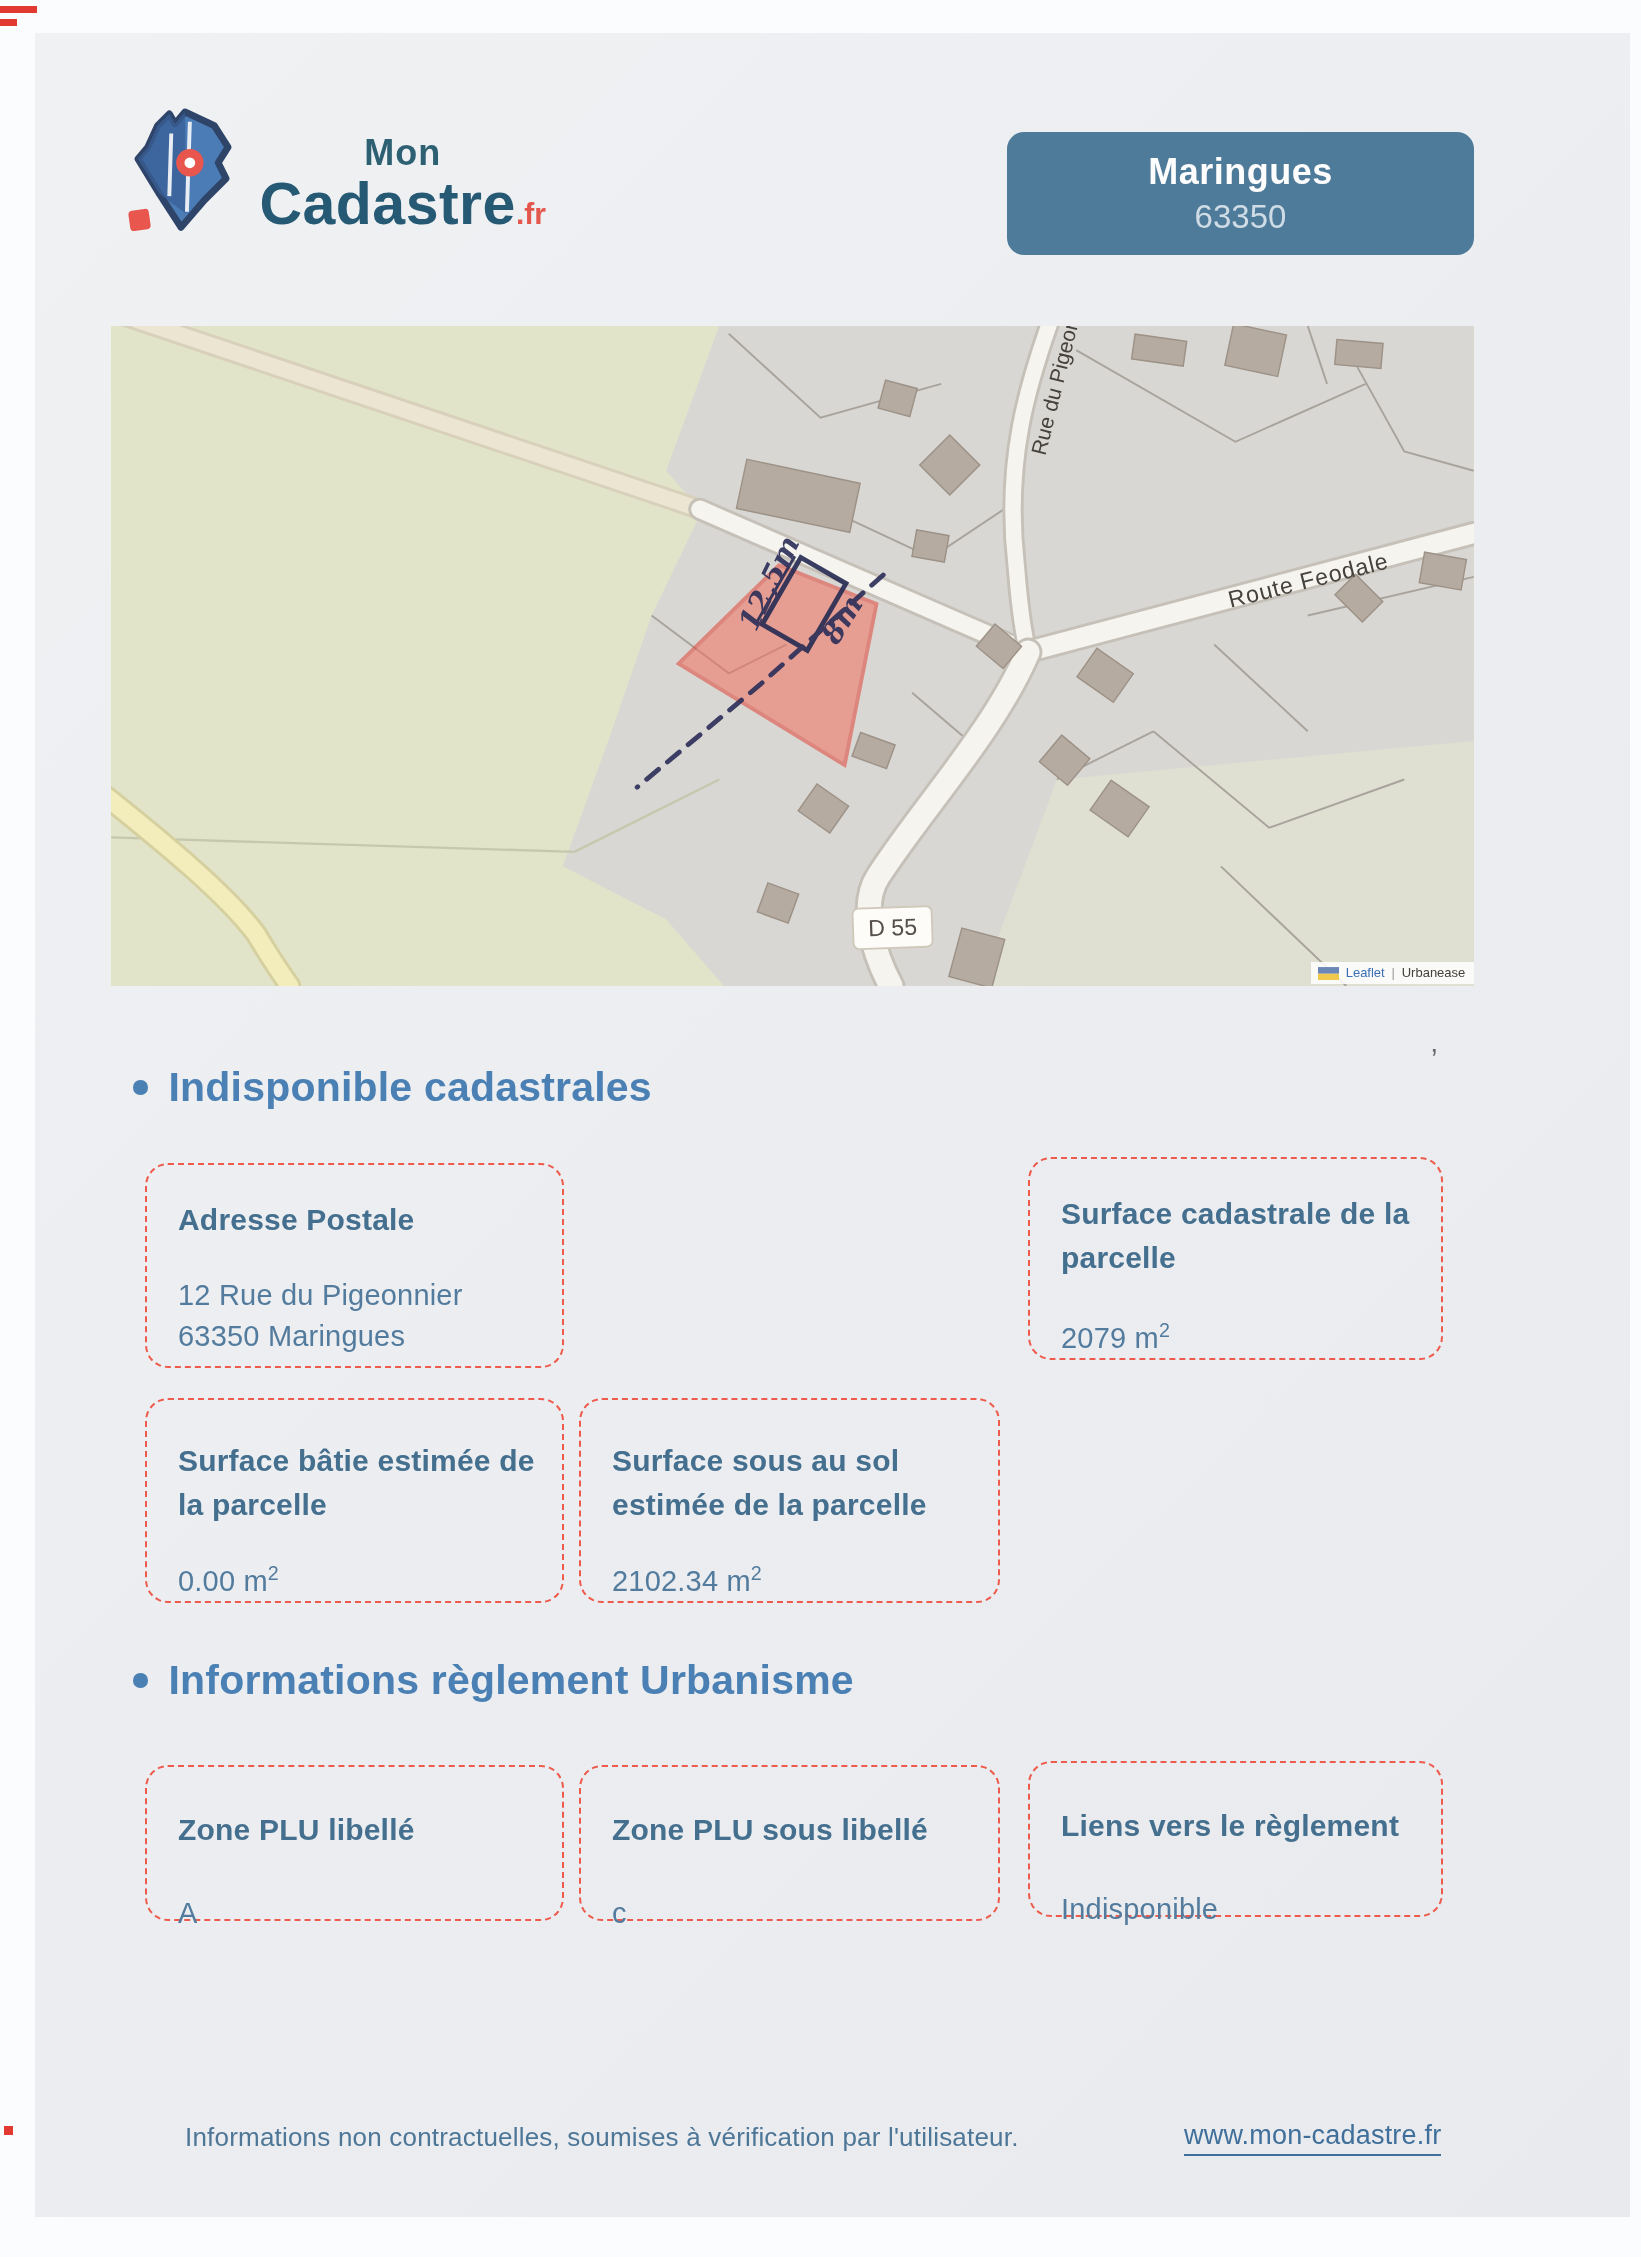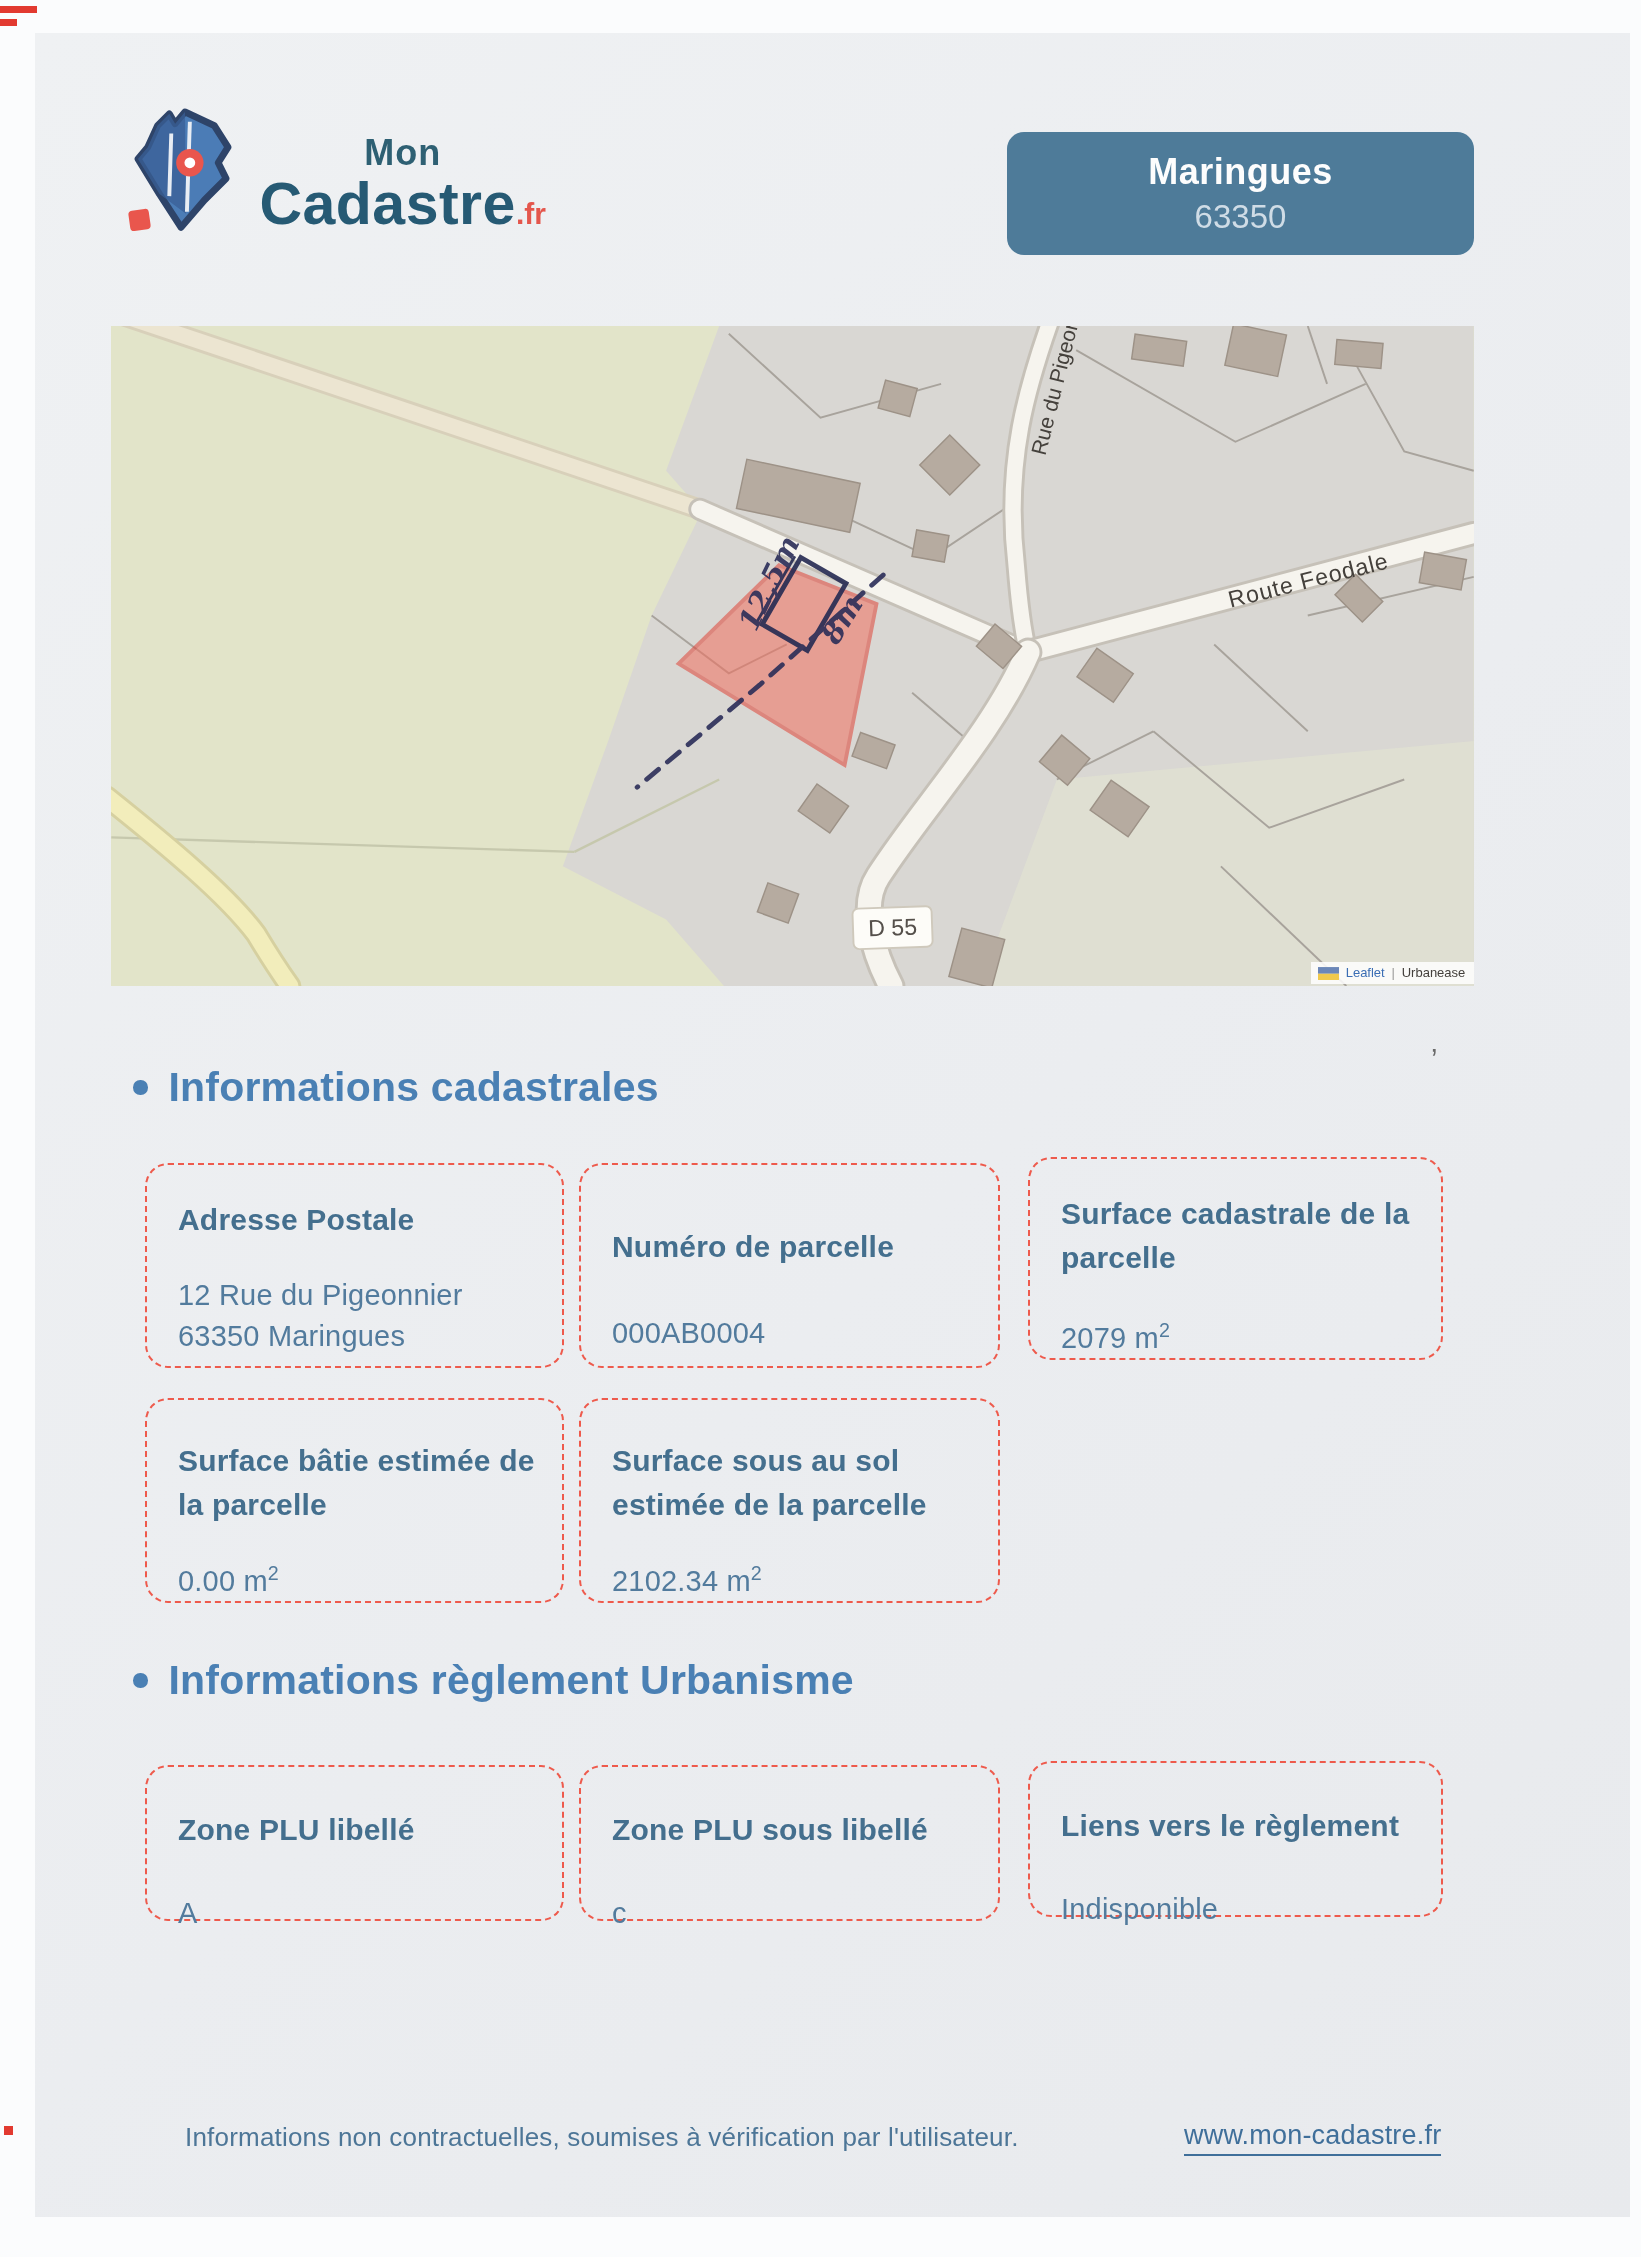--- a/index.html
+++ b/index.html
@@ -197,31 +197,27 @@
           <rect y="7" width="22" height="7" fill="#f0c94c"></rect>
       </svg>
       <span class="attr-leaflet">Leaflet</span>
       <span class="attr-sep">|</span>
       <span class="attr-provider">Urbanease</span>
     </div>
   </div>
 
   <div class="section-heading sh1">
     <span class="bullet"></span>
-    <span class="txt">Informations cadastrales</span>
+    <span class="txt">Indisponible cadastrales</span>
   </div>
 
   <div class="card c-adresse">
     <div class="card-title">Adresse Postale</div>
     <div class="card-value">12 Rue du Pigeonnier 63350 Maringues</div>
   </div>
-  <div class="card c-parcelle">
-    <div class="card-title">Numéro de parcelle</div>
-    <div class="card-value">000AB0004</div>
-  </div>
   <div class="card c-surfcad">
     <div class="card-title">Surface cadastrale de la parcelle</div>
     <div class="card-value"><span>2079 m</span><sup>2</sup></div>
   </div>
   <div class="card c-batie">
     <div class="card-title">Surface bâtie estimée de la parcelle</div>
     <div class="card-value"><span>0.00 m</span><sup>2</sup></div>
   </div>
   <div class="card c-libre">
     <div class="card-title">Surface sous au sol estimée de la parcelle</div>

